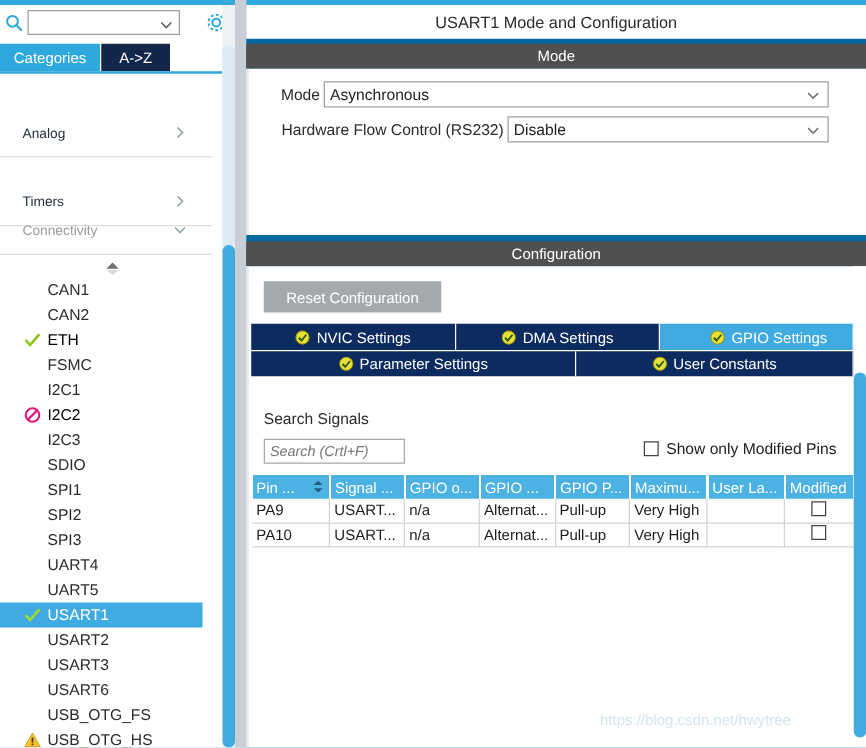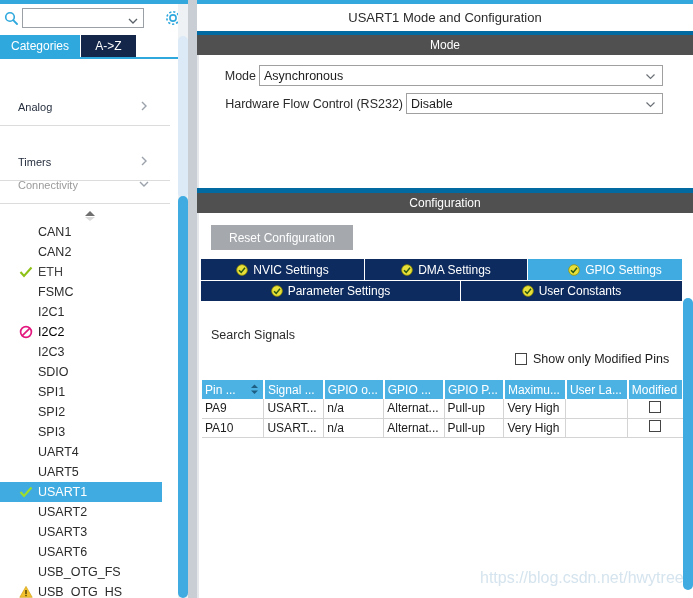--- a/index.html
+++ b/index.html
@@ -123,21 +123,21 @@
     font-size: 12.5px;
     color: #2b2b2b;
     cursor: default;
     padding-left: 38px;
   }
   .list-item.selected {
     background: #3fabe0;
     color: #ffffff;
     width: 162px;
   }
-  .list-item.green-label { color: #404040; }
+  .list-item.green-label { color: #000000; }
   .list-item.pink-label { color: #000000; }
   .item-status {
     position: absolute; left: 18px; top: 2px;
     width: 16px; height: 16px;
     display: flex; align-items: center; justify-content: center;
   }
 
   
   .left-scroll-track {
     position: absolute; left: 178px; top: 4px;
@@ -329,21 +329,21 @@
     border-radius: 5px;
   }
   .right-scroll-track {
     position: absolute; left: 683px; top: 213px;
     width: 10px; height: 385px;
     background: #ffffff;
   }
 
   .watermark {
     position: absolute; left: 480px; top: 569px;
-    font-size: 16px;
+    font-size: 12px;
     color: #d5e4ee;
     white-space: nowrap;
     pointer-events: none;
   }
 </style>
 </head>
 <body>
 
 <div id="app">
 
@@ -581,20 +581,23 @@
                   <circle cx="6" cy="6" r="5.3" fill="#e8e03a" stroke="#9a9400" stroke-width="0.8"></circle>
                   <polyline points="3,6.2 5.2,8.4 9,3.8" fill="none" stroke="#2c5a12" stroke-width="1.5"></polyline>
                 </svg></span>
               <span>User Constants</span>
             </div>
           </div>
       </div>
 
       <div class="search-signals-label">Search Signals</div>
 
+      <div class="signal-search">
+        <input type="text" value="" placeholder="Search (Crtl+F)" style="">
+      </div>
 
       <div class="modified-check">
         <span class="cbox"></span>
         <span>Show only Modified Pins</span>
       </div>
 
       <table class="pin-table">
         <thead>
           <tr id="pin-table-head">
               <th style="width: 60px;"><span>Pin ...</span><span class="sort-arrows"><svg width="9" height="11" viewBox="0 0 9 11">

